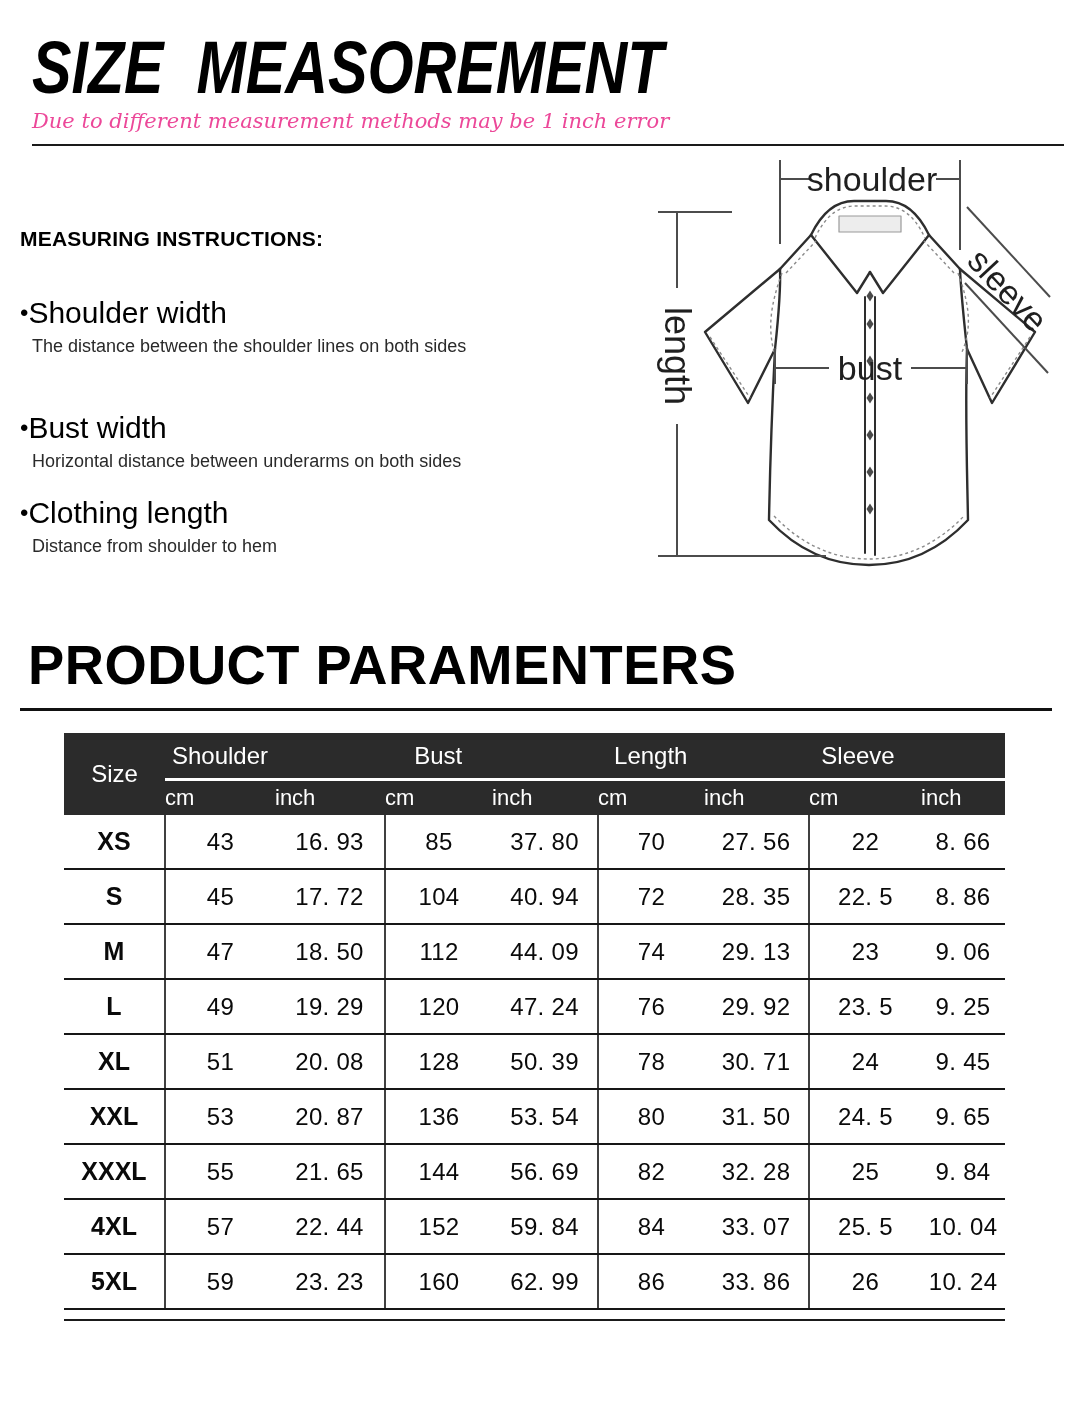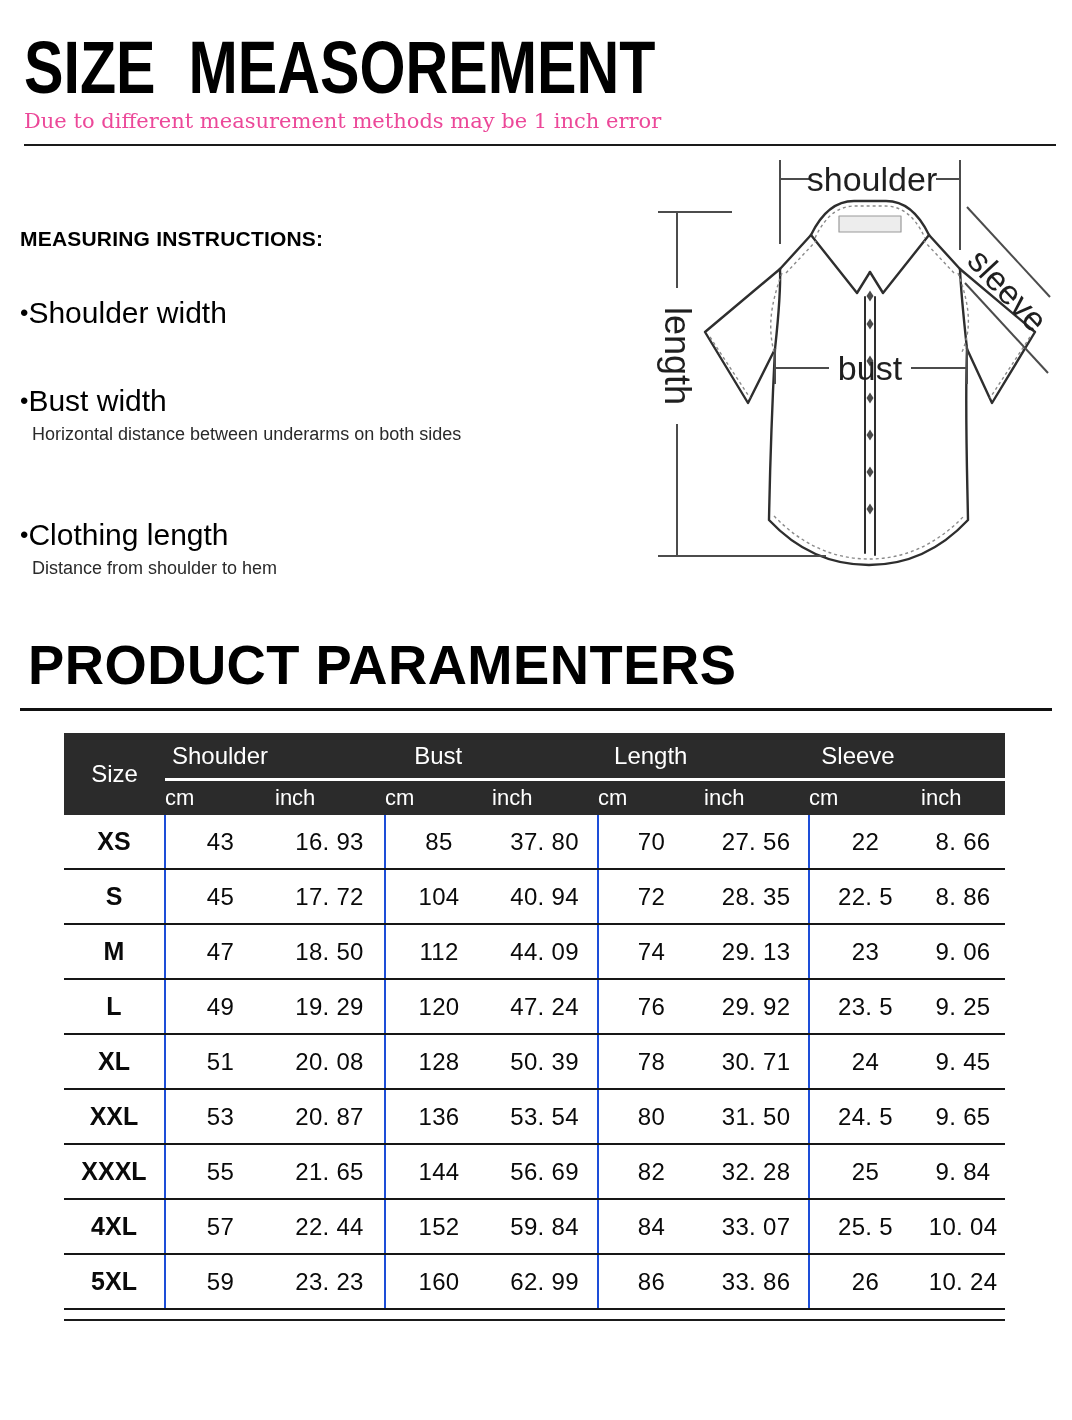--- a/index.html
+++ b/index.html
@@ -5,39 +5,39 @@
   html,body { margin:0; padding:0; }
   body {
     width:1072px; height:1420px;
     background:#ffffff;
     font-family:"Liberation Sans", sans-serif;
     color:#000;
     position:relative;
     overflow:hidden;
   }
   
-  .page-header { position:absolute; left:24px; top:30px; width:1032px; }
+  .page-header { position:absolute; left:32px; top:30px; width:1032px;font-style:italic; }
   .main-title {
     margin:0; font-size:74px; line-height:76px; font-weight:700;
     letter-spacing:0px; white-space:pre;
     transform:scaleX(0.80); transform-origin:left center;
     font-family:"Liberation Sans", sans-serif;
   }
   .main-subtitle {
     margin:2px 0 10px 0; font-size:21px; line-height:26px;
     font-family:"DejaVu Serif", serif; color:#ec4899;
   }
   .rule { border:none; border-top:2px solid #1a1a1a; margin:0; }
   
   .instructions { position:absolute; left:20px; top:226px; width:580px; }
   .instr-heading { margin:0; font-size:21px; line-height:26px; font-weight:700; letter-spacing:0.2px; }
   .instr-item { margin:0; }
   .instr-item.i0 { margin-top:44px; }
   .instr-item.i1 { margin-top:54px; }
-  .instr-item.i2 { margin-top:73px; }
+  .instr-item.i2 { margin-top:24px; }
   .instr-title { font-size:30px; line-height:34px; font-weight:400; color:#000; }
   .instr-bullet { font-size:24px; vertical-align:2px; }
   .instr-desc { font-size:18px; line-height:22px; color:#2a2a2a; padding-left:12px; margin-top:5px; }
   
   .diagram { position:absolute; left:628px; top:146px; width:444px; height:452px; }
   .diagram text { font-family:"Liberation Sans", sans-serif; fill:#1f1f1f; }
   
   .params-header { position:absolute; left:20px; top:636px; width:1032px; }
   .params-title {
     margin:0 0 14px 8px; font-size:56px; line-height:58px; font-weight:700;
@@ -54,38 +54,39 @@
   .size-table thead tr.group-row th.grp { border-bottom:3px solid #ffffff; }
   .size-table thead tr.unit-row th { height:34px; font-size:22px; text-align:left; vertical-align:middle; }
   .size-head { font-size:27px; text-align:center;margin-top:40px; }
   .grp span { display:block; width:50%; text-align:center; }
   .size-table tbody td {
     height:51px; border-bottom:2px solid #161616;
     text-align:center; vertical-align:middle;
     font-size:24px; letter-spacing:0.3px; color:#0a0a0a;
   }
   .size-table tbody td.size-cell { font-size:25px; font-weight:700; letter-spacing:0; }
-  .size-table tbody td.group-start { border-left:2px solid #1d4ed8; }
+  .size-table tbody td.group-start { border-left:2px solid #404040; }
   .footnote { margin-top:9px; text-align:center; font-size:23px; color:#000; }
   .bottom-rule { border:none; border-top:2px solid #1a1a1a; margin:9px 0 0 0; }
 </style>
 </head>
 <body>
 
 <div class="page-header">
   <h1 class="main-title">SIZE  MEASOREMENT</h1>
   <p class="main-subtitle">Due to different measurement methods may be 1 inch error</p>
   <hr class="rule">
 </div>
 
 <div class="instructions">
   <h2 class="instr-heading">MEASURING INSTRUCTIONS:</h2>
 
   <div class="instr-item i0">
     <div class="instr-title"><span class="instr-bullet">•</span><span>Shoulder width</span></div>
+    <div class="instr-desc">The distance between the shoulder lines on both sides</div>
   </div>
 
   <div class="instr-item i1">
     <div class="instr-title"><span class="instr-bullet">•</span><span>Bust width</span></div>
     <div class="instr-desc">Horizontal distance between underarms on both sides</div>
   </div>
 
   <div class="instr-item i2">
     <div class="instr-title"><span class="instr-bullet">•</span><span>Clothing length</span></div>
     <div class="instr-desc">Distance from shoulder to hem</div>

